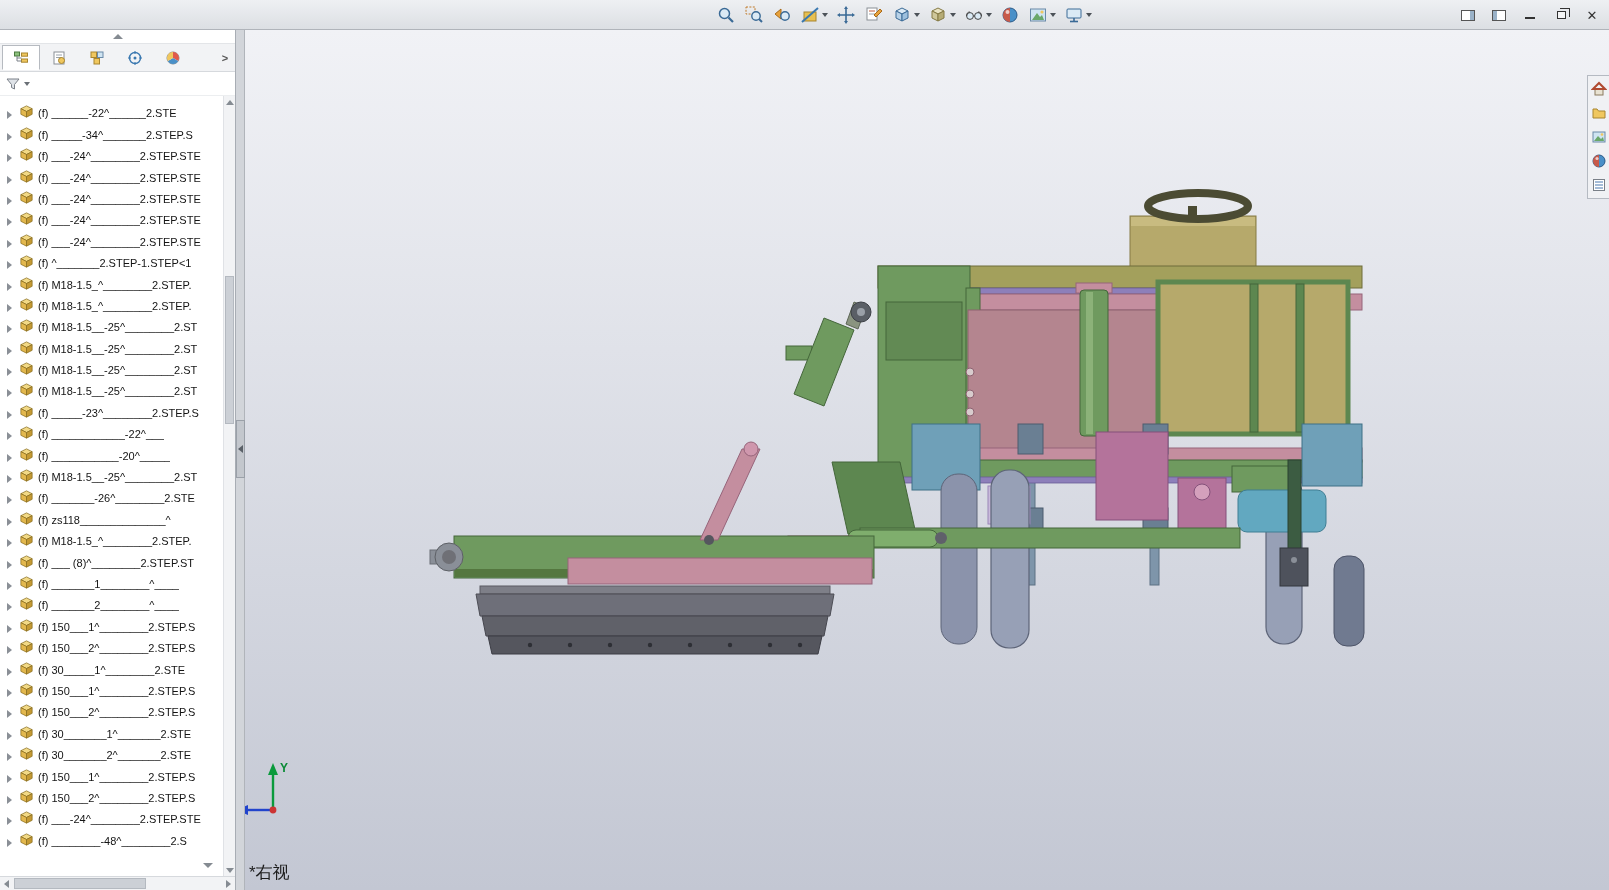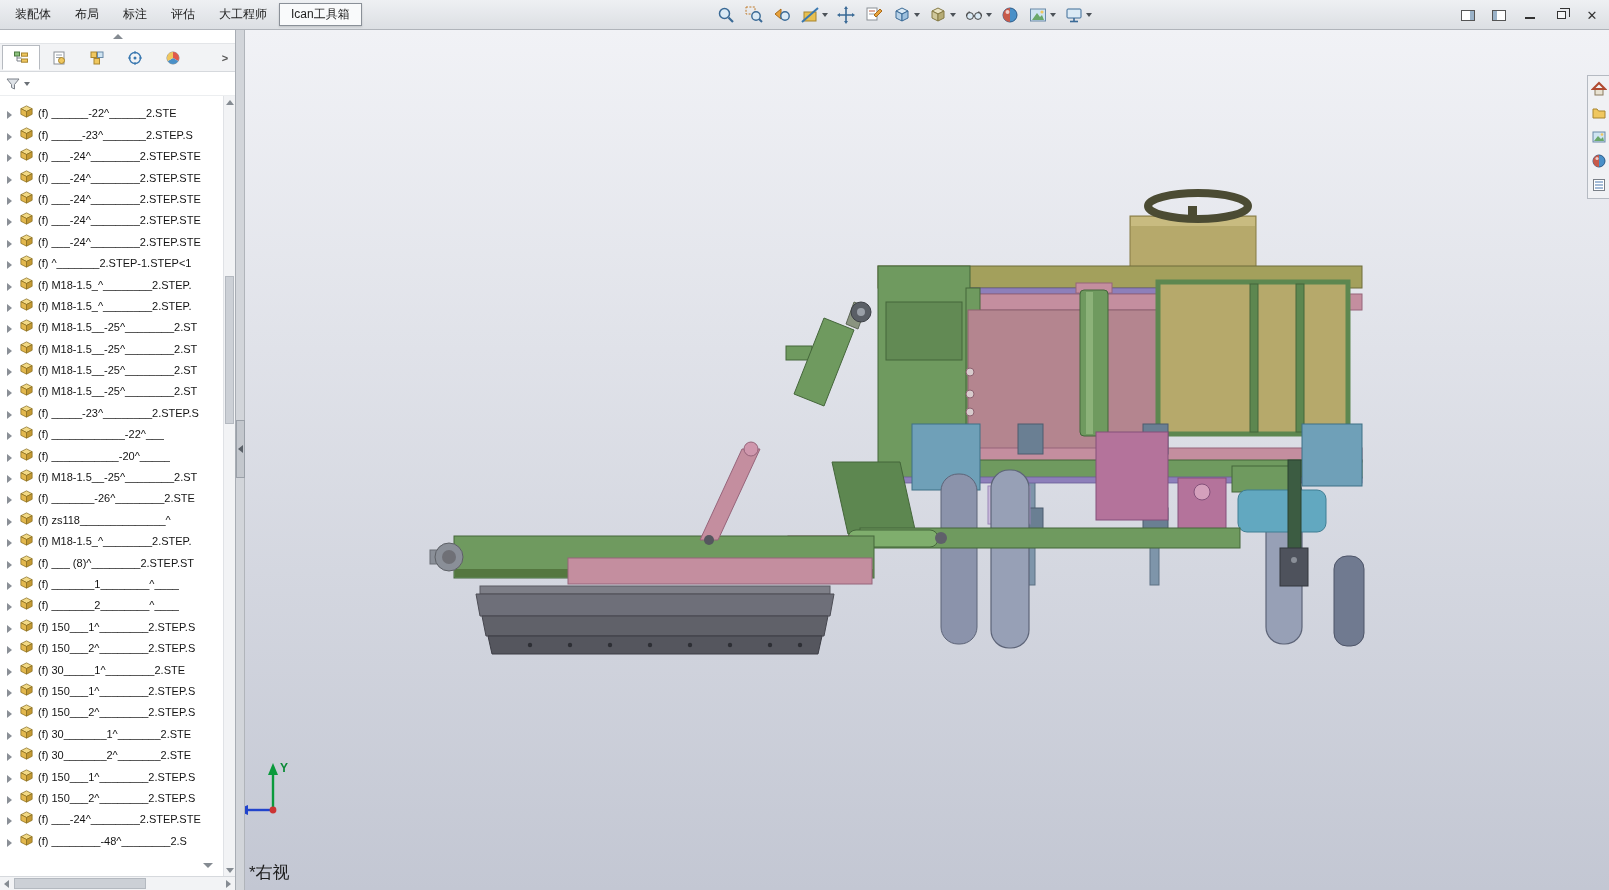--- a/index.html
+++ b/index.html
@@ -219,41 +219,20 @@
       <rect x="3" y="4" width="14" height="9" rx="1" fill="#dbeaf5" stroke="#3a6a96"></rect>
       <line x1="10" y1="13" x2="10" y2="16" stroke="#3a6a96" stroke-width="1.6"></line>
       <line x1="6" y1="16.5" x2="14" y2="16.5" stroke="#3a6a96" stroke-width="1.6"></line>
     </symbol>
   </defs>
 </svg>
 
 <div class="app">
 
   <div class="topbar">
-    <div class="menu-tabs">
-
-    <div class="menu-tab">
-          <span>装配体</span>
-        </div>
-        <div class="menu-tab">
-          <span>布局</span>
-        </div>
-        <div class="menu-tab">
-          <span>标注</span>
-        </div>
-        <div class="menu-tab">
-          <span>评估</span>
-        </div>
-        <div class="menu-tab">
-          <span>大工程师</span>
-        </div>
-        <div class="menu-tab active">
-          <span>Ican工具箱</span>
-        </div>
-      </div>
     <div class="headsup">
 
     <div class="hud-btn">
           <svg class="ico20">
             <use href="#sym-zoom-fit"></use>
           </svg>
 
         </div>
         <div class="hud-btn">
           <svg class="ico20">
@@ -395,21 +374,21 @@
             <svg class="ico15">
               <use href="#sym-part"></use>
             </svg>
             <span class="tree-label">(f) ______-22^______2.STE</span>
           </div>
           <div class="tree-row">
             <span class="tree-arrow"></span>
             <svg class="ico15">
               <use href="#sym-part"></use>
             </svg>
-            <span class="tree-label">(f) _____-23^_______2.STEP.S</span>
+            <span class="tree-label">(f) _____-34^_______2.STEP.S</span>
           </div>
           <div class="tree-row">
             <span class="tree-arrow"></span>
             <svg class="ico15">
               <use href="#sym-part"></use>
             </svg>
             <span class="tree-label">(f) ___-24^________2.STEP.STE</span>
           </div>
           <div class="tree-row">
             <span class="tree-arrow"></span>

